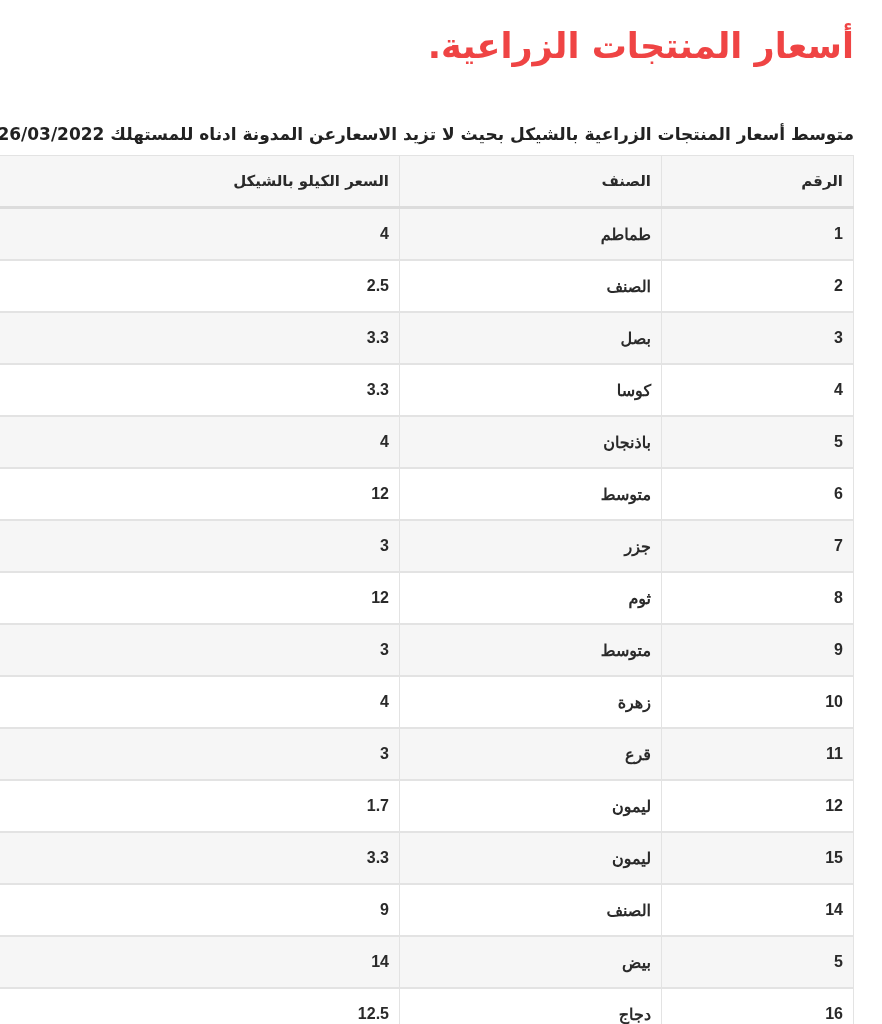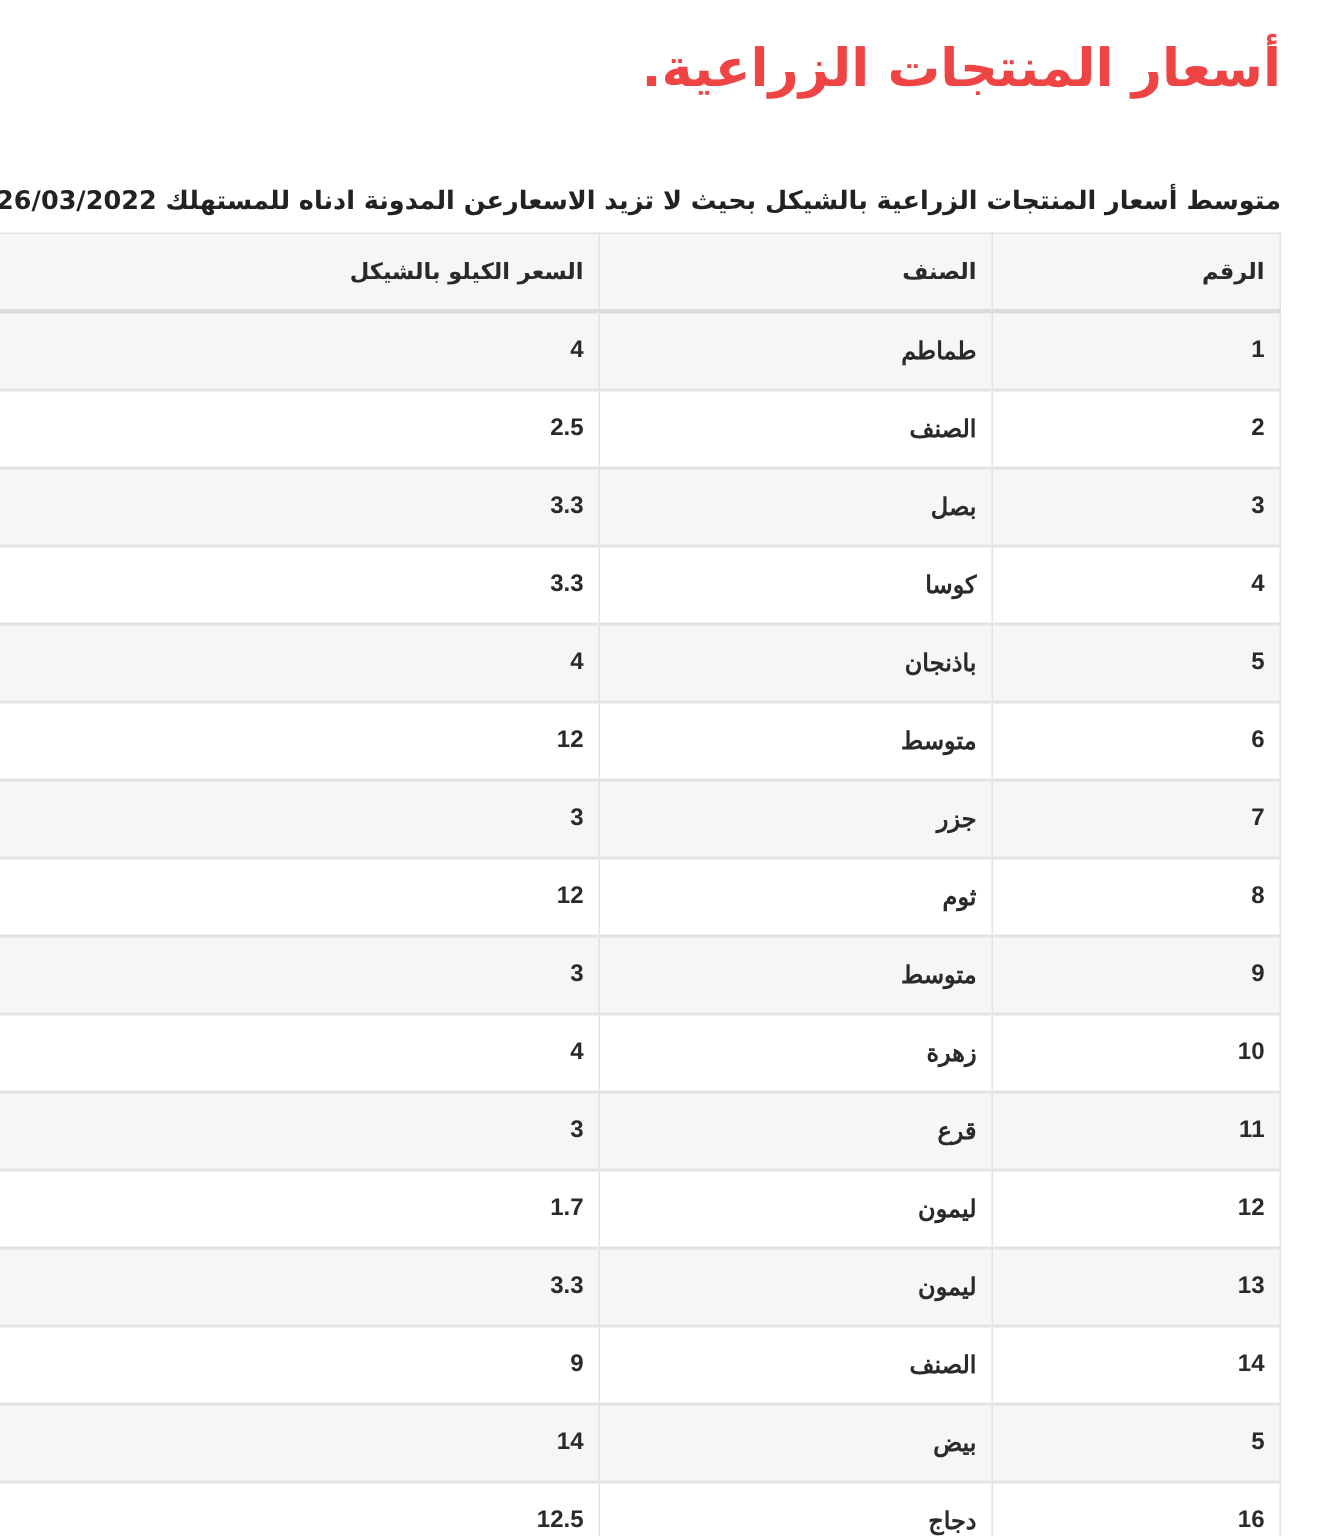--- a/index.html
+++ b/index.html
@@ -153,21 +153,21 @@
           <td>11</td>
           <td class="item">قرع</td>
           <td>3</td>
         </tr>
       <tr>
           <td>12</td>
           <td class="item">ليمون</td>
           <td>1.7</td>
         </tr>
       <tr>
-          <td>13</td>
+          <td>15</td>
           <td class="item">ليمون</td>
           <td>3.3</td>
         </tr>
       <tr>
           <td>14</td>
           <td class="item">الصنف</td>
           <td>9</td>
         </tr>
       <tr>
           <td>5</td>

